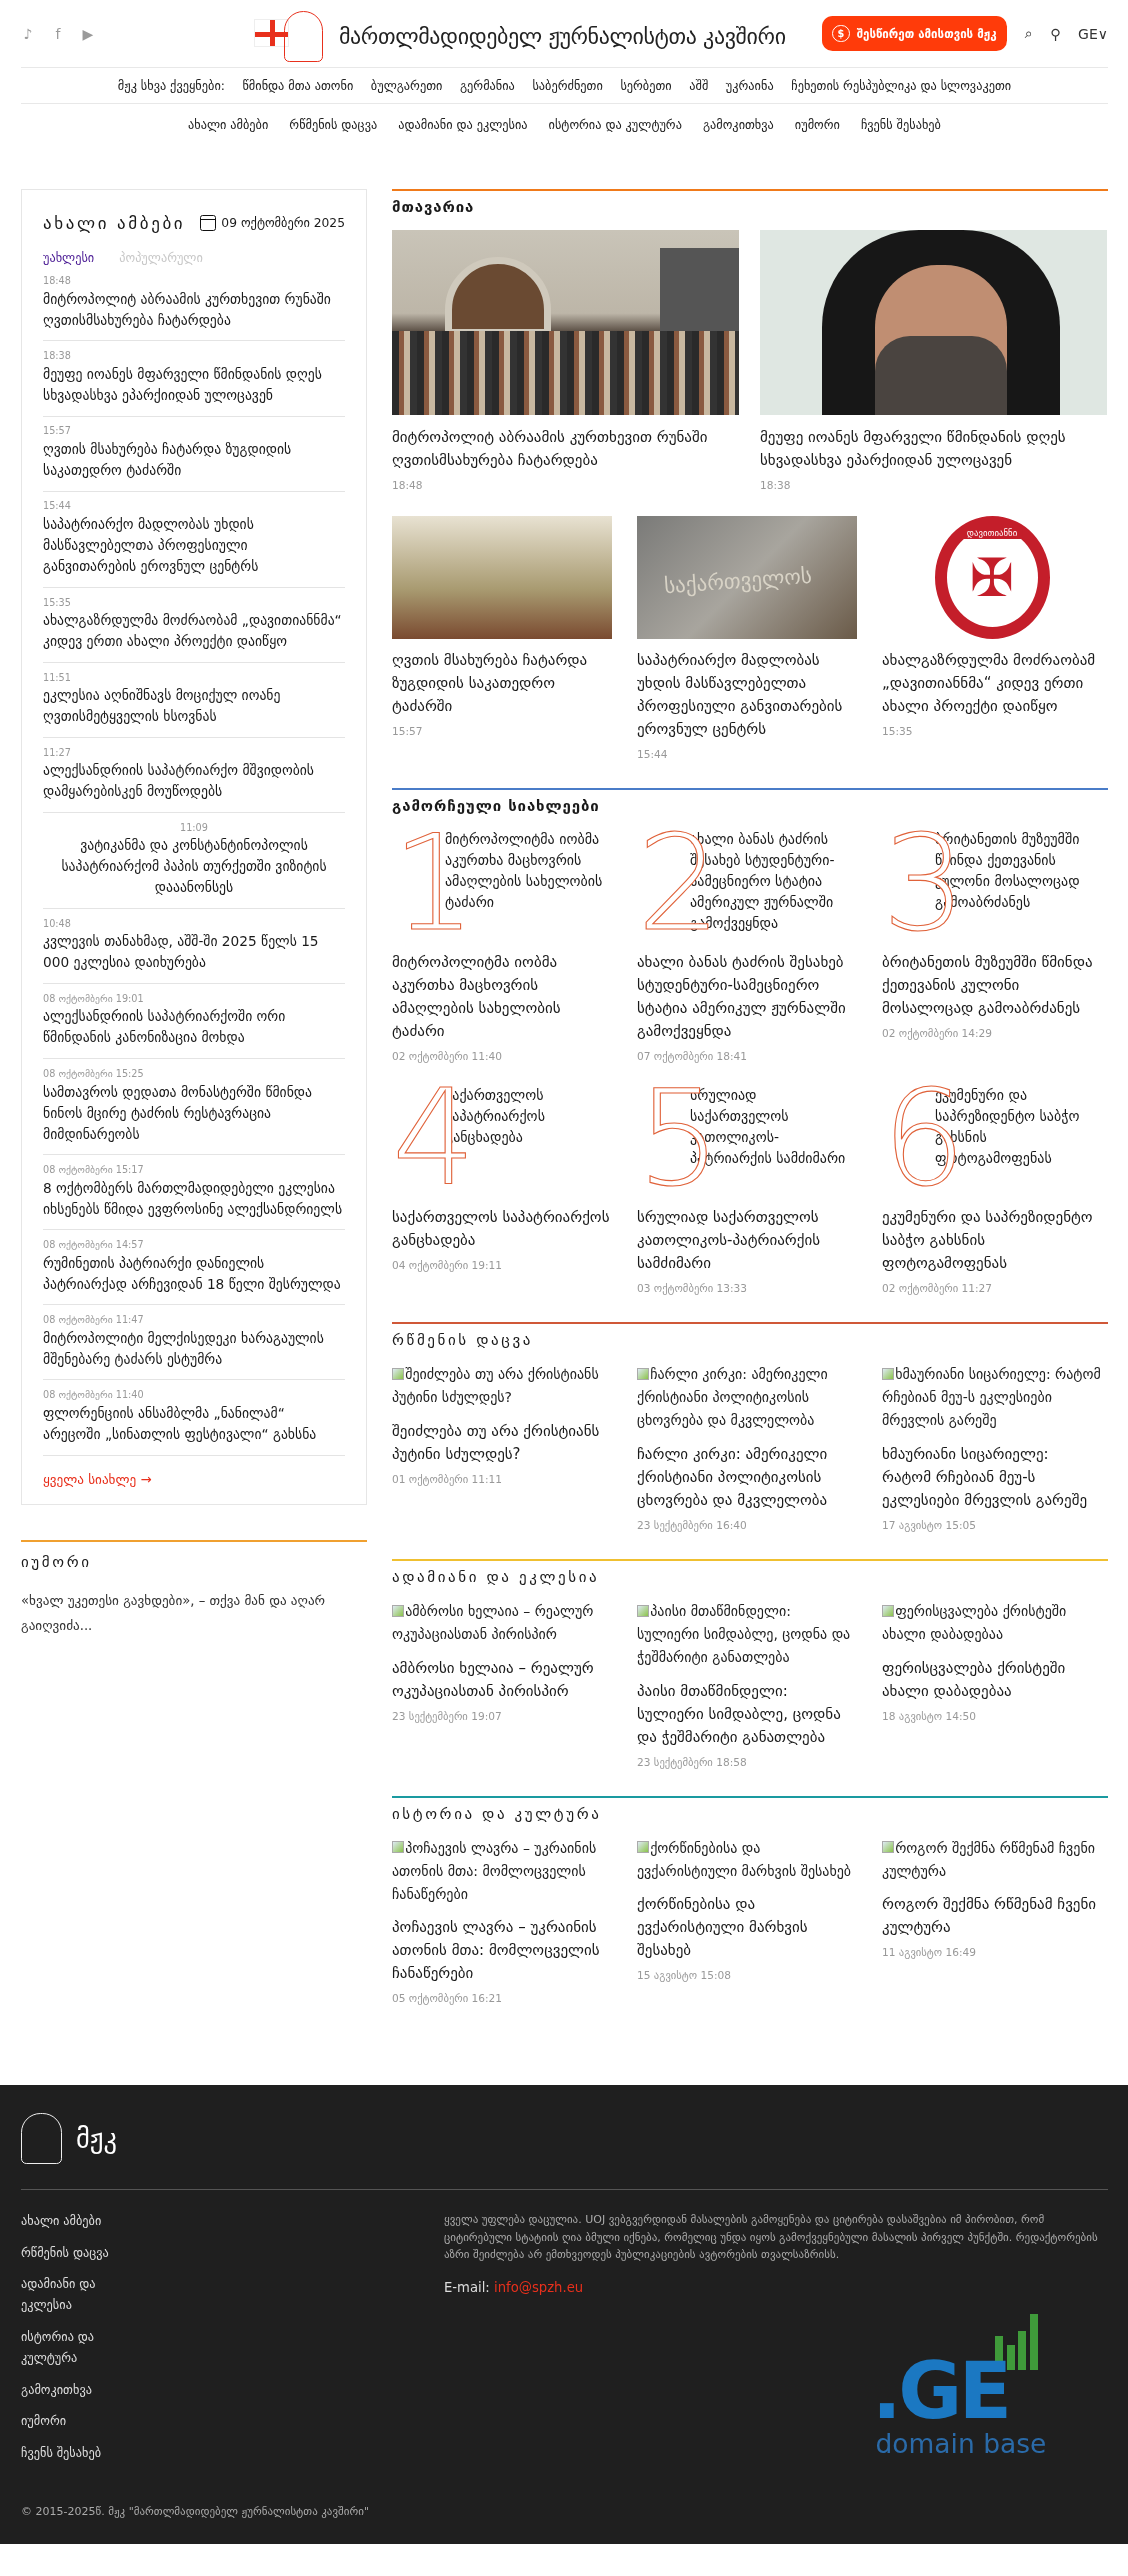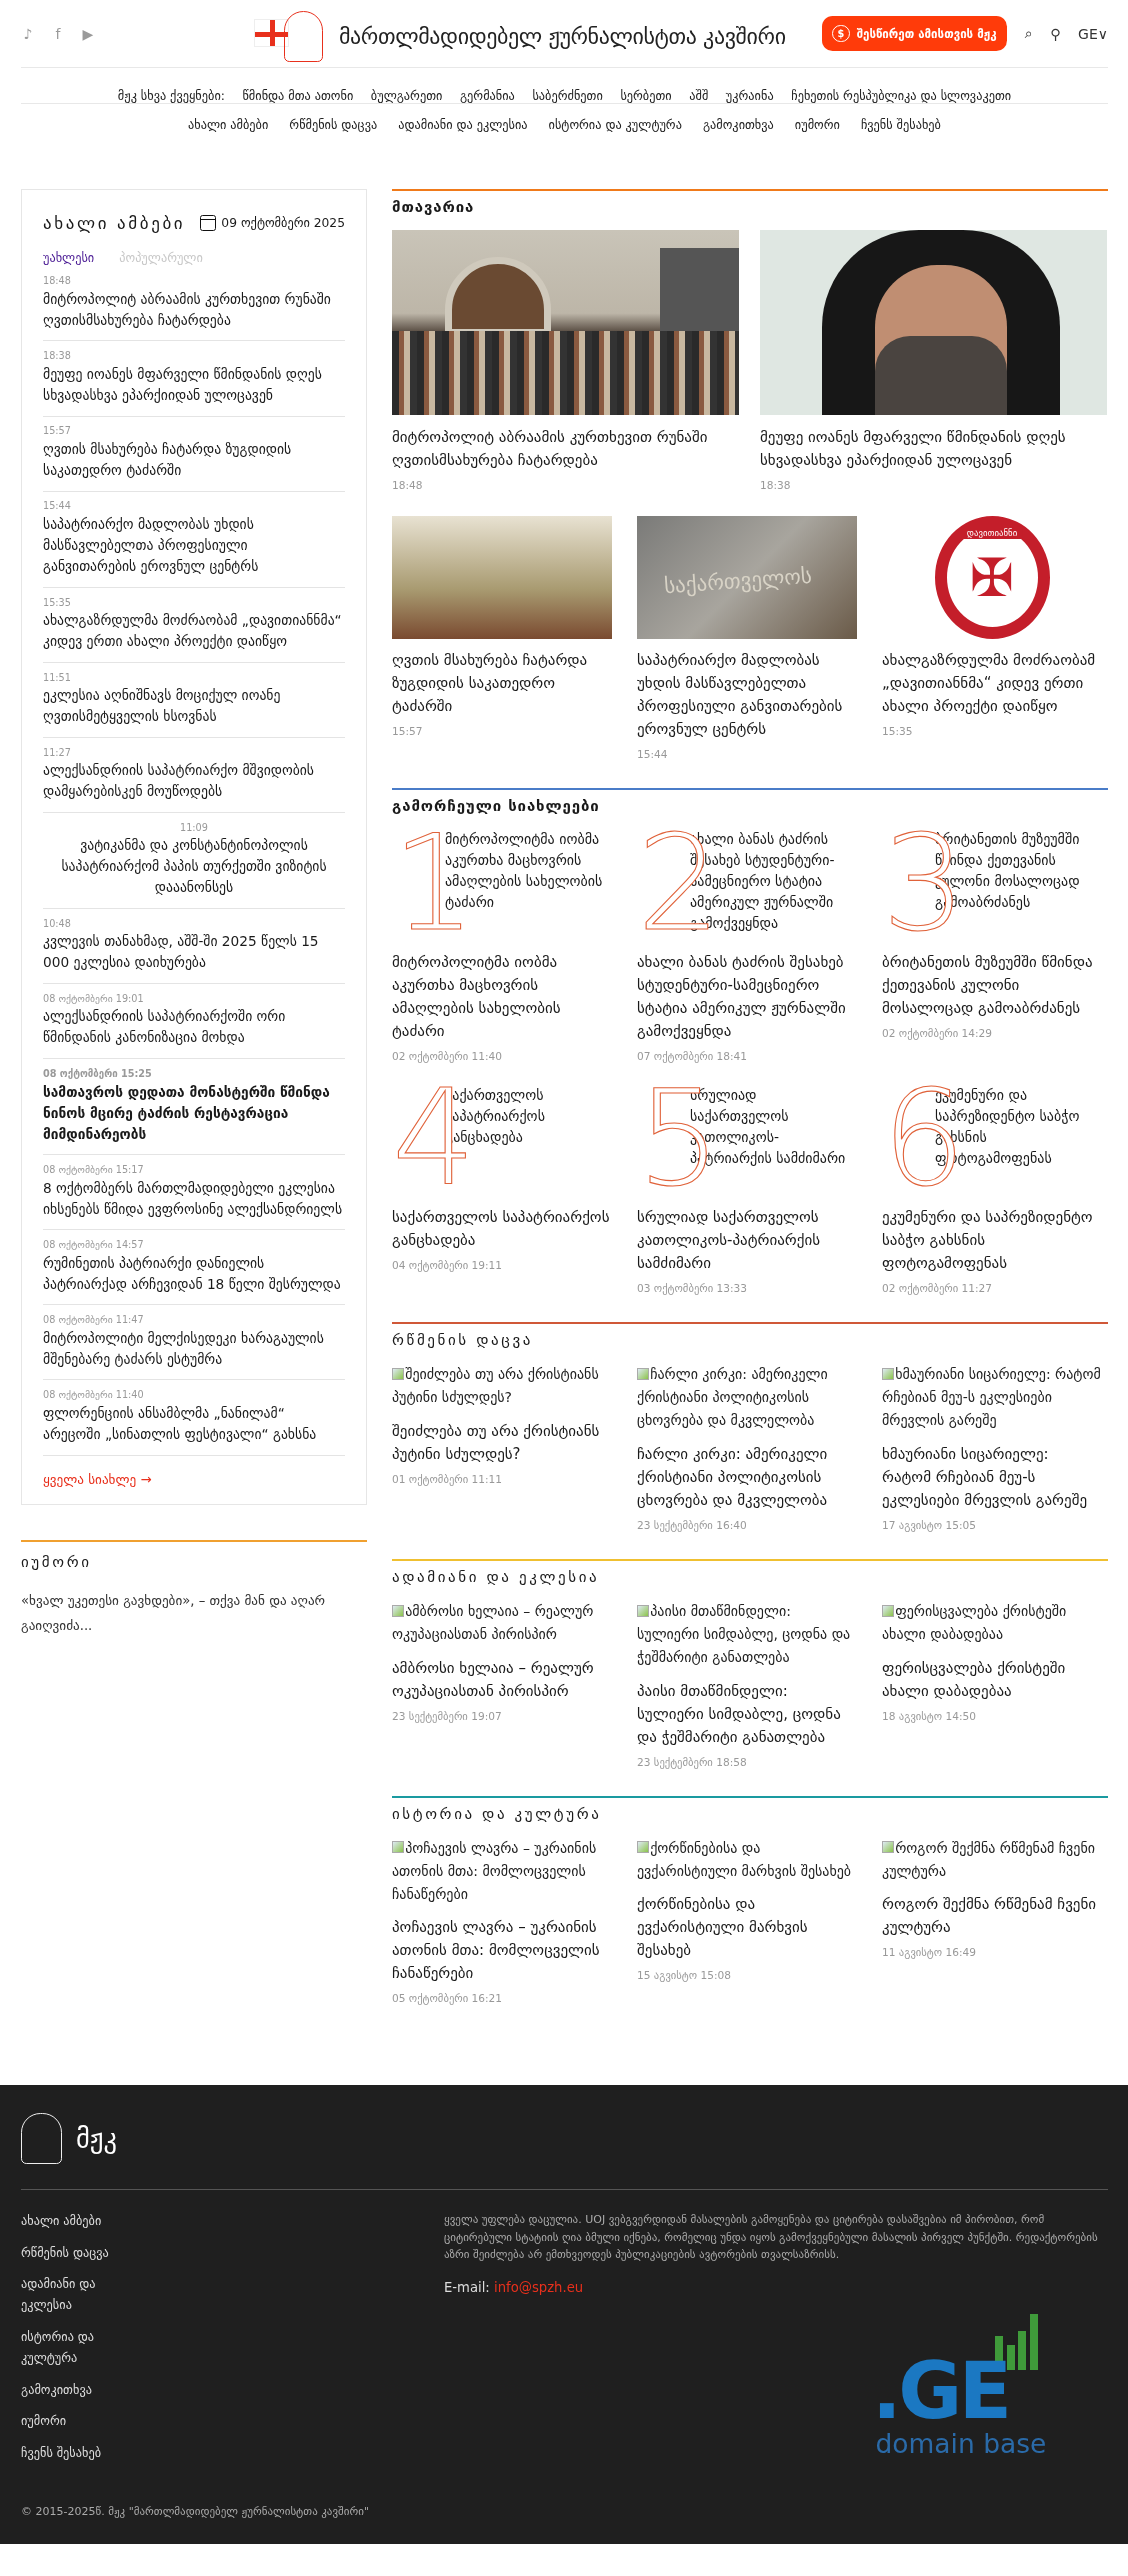--- a/index.html
+++ b/index.html
@@ -13,21 +13,21 @@
 .logo-mark{width:78px;height:51px;position:relative}
 .flag{position:absolute;left:0;top:8.8px;width:35px;height:28px;background:#fff;border:0.9px solid #eee}
 .flag::before{content:"";position:absolute;left:15px;top:0;width:5.3px;height:100%;background:#e8301c}
 .flag::after{content:"";position:absolute;left:0;top:11.5px;width:100%;height:5.3px;background:#e8301c}
 .saint{position:absolute;left:30px;top:0;width:39px;height:51px;border:1.8px solid #e8301c;border-radius:19.4px 19.4px 5.3px 5.3px}
 .logo-text{font-size:22px;color:#222;font-family:"DejaVu Sans",sans-serif;letter-spacing:-0.4px}
 .right-tools{position:absolute;right:21px;top:16px;display:flex;align-items:center;gap:17.6px}
 .donate{background:#ff3b0a;color:#fff;border-radius:10.6px;height:35px;padding:0 10.6px;display:flex;align-items:center;gap:7px;font-size:11.5px;font-weight:bold}
 .donate .coin{width:17.6px;height:17.6px;border:1.8px solid #fff;border-radius:50%;font-size:9.7px;display:flex;align-items:center;justify-content:center}
 .tool{font-size:14px;color:#333}
-.nav1{margin:0 21px;border-top:0.9px solid #e8e8e8;border-bottom:0.9px solid #e8e8e8;height:37px;display:flex;align-items:flex-end;justify-content:center;gap:17.6px;font-size:12.3px;color:#222}
+.nav1{margin:0 21px;border-top:0.9px solid #e8e8e8;border-bottom:0.9px solid #e8e8e8;height:37px;display:flex;align-items:center;justify-content:center;gap:17.6px;font-size:12.3px;color:#222}
 .nav2{height:41px;display:flex;align-items:center;justify-content:center;gap:21px;font-size:12.3px;color:#222}
 
 .main{display:flex;gap:25px;padding:44px 21px 0}
 .left{width:346px;flex:none}
 .right{width:716px;flex:none}
 
 .newsbox{border:0.9px solid #e6e6e6;padding:23px 21px 17.6px}
 .nb-head{display:flex;justify-content:space-between;align-items:center}
 .nb-title{font-size:17px;letter-spacing:2.6px}
 .nb-date{font-size:12.3px;display:flex;align-items:center;gap:5.3px}
@@ -195,21 +195,21 @@
             <div class="nb-text">ვატიკანმა და კონსტანტინოპოლის საპატრიარქომ პაპის თურქეთში ვიზიტის დააანონსეს</div>
           </a>
           <a class="nb-item" style="display: block;">
             <div class="nb-time">10:48</div>
             <div class="nb-text">კვლევის თანახმად, აშშ-ში 2025 წელს 15 000 ეკლესია დაიხურება</div>
           </a>
           <a class="nb-item" style="display: block;">
             <div class="nb-time">08 ოქტომბერი 19:01</div>
             <div class="nb-text">ალექსანდრიის საპატრიარქოში ორი წმინდანის კანონიზაცია მოხდა</div>
           </a>
-          <a class="nb-item" style="display: block; font-weight: bold;">
+          <a class="nb-item" style="display: block;">
             <div class="nb-time">08 ოქტომბერი 15:25</div>
             <div class="nb-text">სამთავროს დედათა მონასტერში წმინდა ნინოს მცირე ტაძრის რესტავრაცია მიმდინარეობს</div>
           </a>
           <a class="nb-item" style="display: block;">
             <div class="nb-time">08 ოქტომბერი 15:17</div>
             <div class="nb-text">8 ოქტომბერს მართლმადიდებელი ეკლესია იხსენებს წმიდა ევფროსინე ალექსანდრიელს</div>
           </a>
           <a class="nb-item" style="display: block;">
             <div class="nb-time">08 ოქტომბერი 14:57</div>
             <div class="nb-text">რუმინეთის პატრიარქი დანიელის პატრიარქად არჩევიდან 18 წელი შესრულდა</div>

